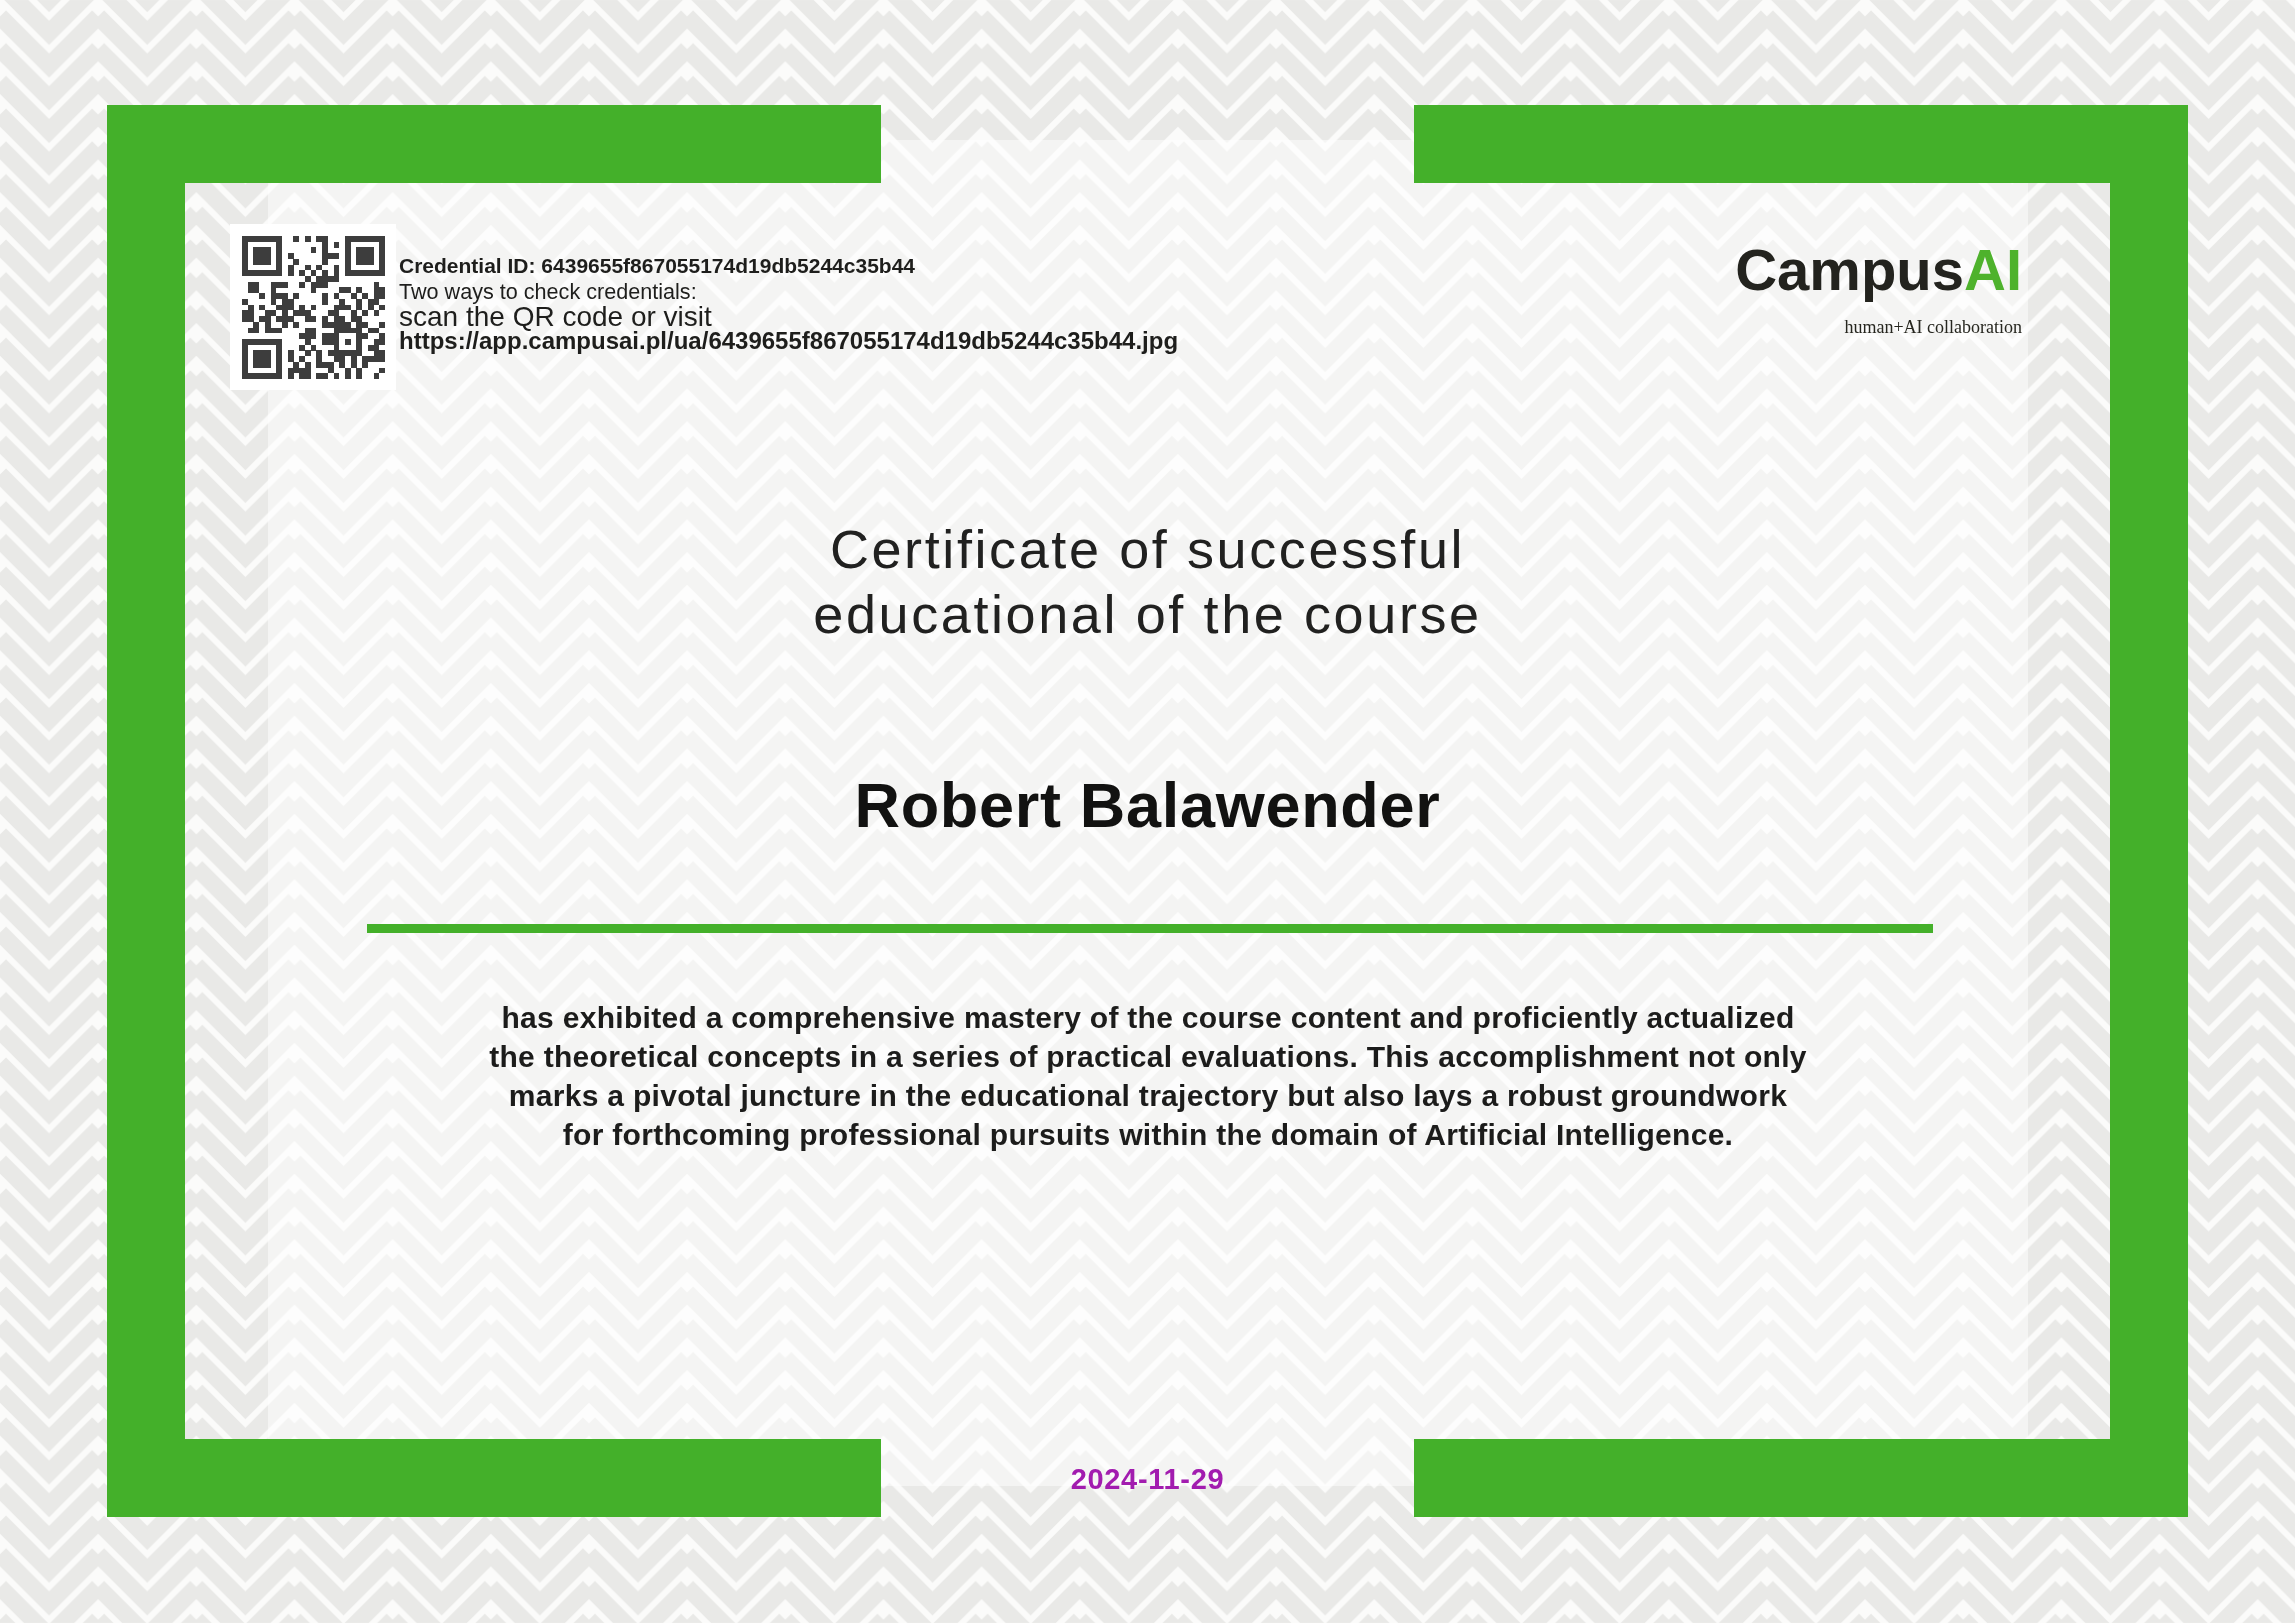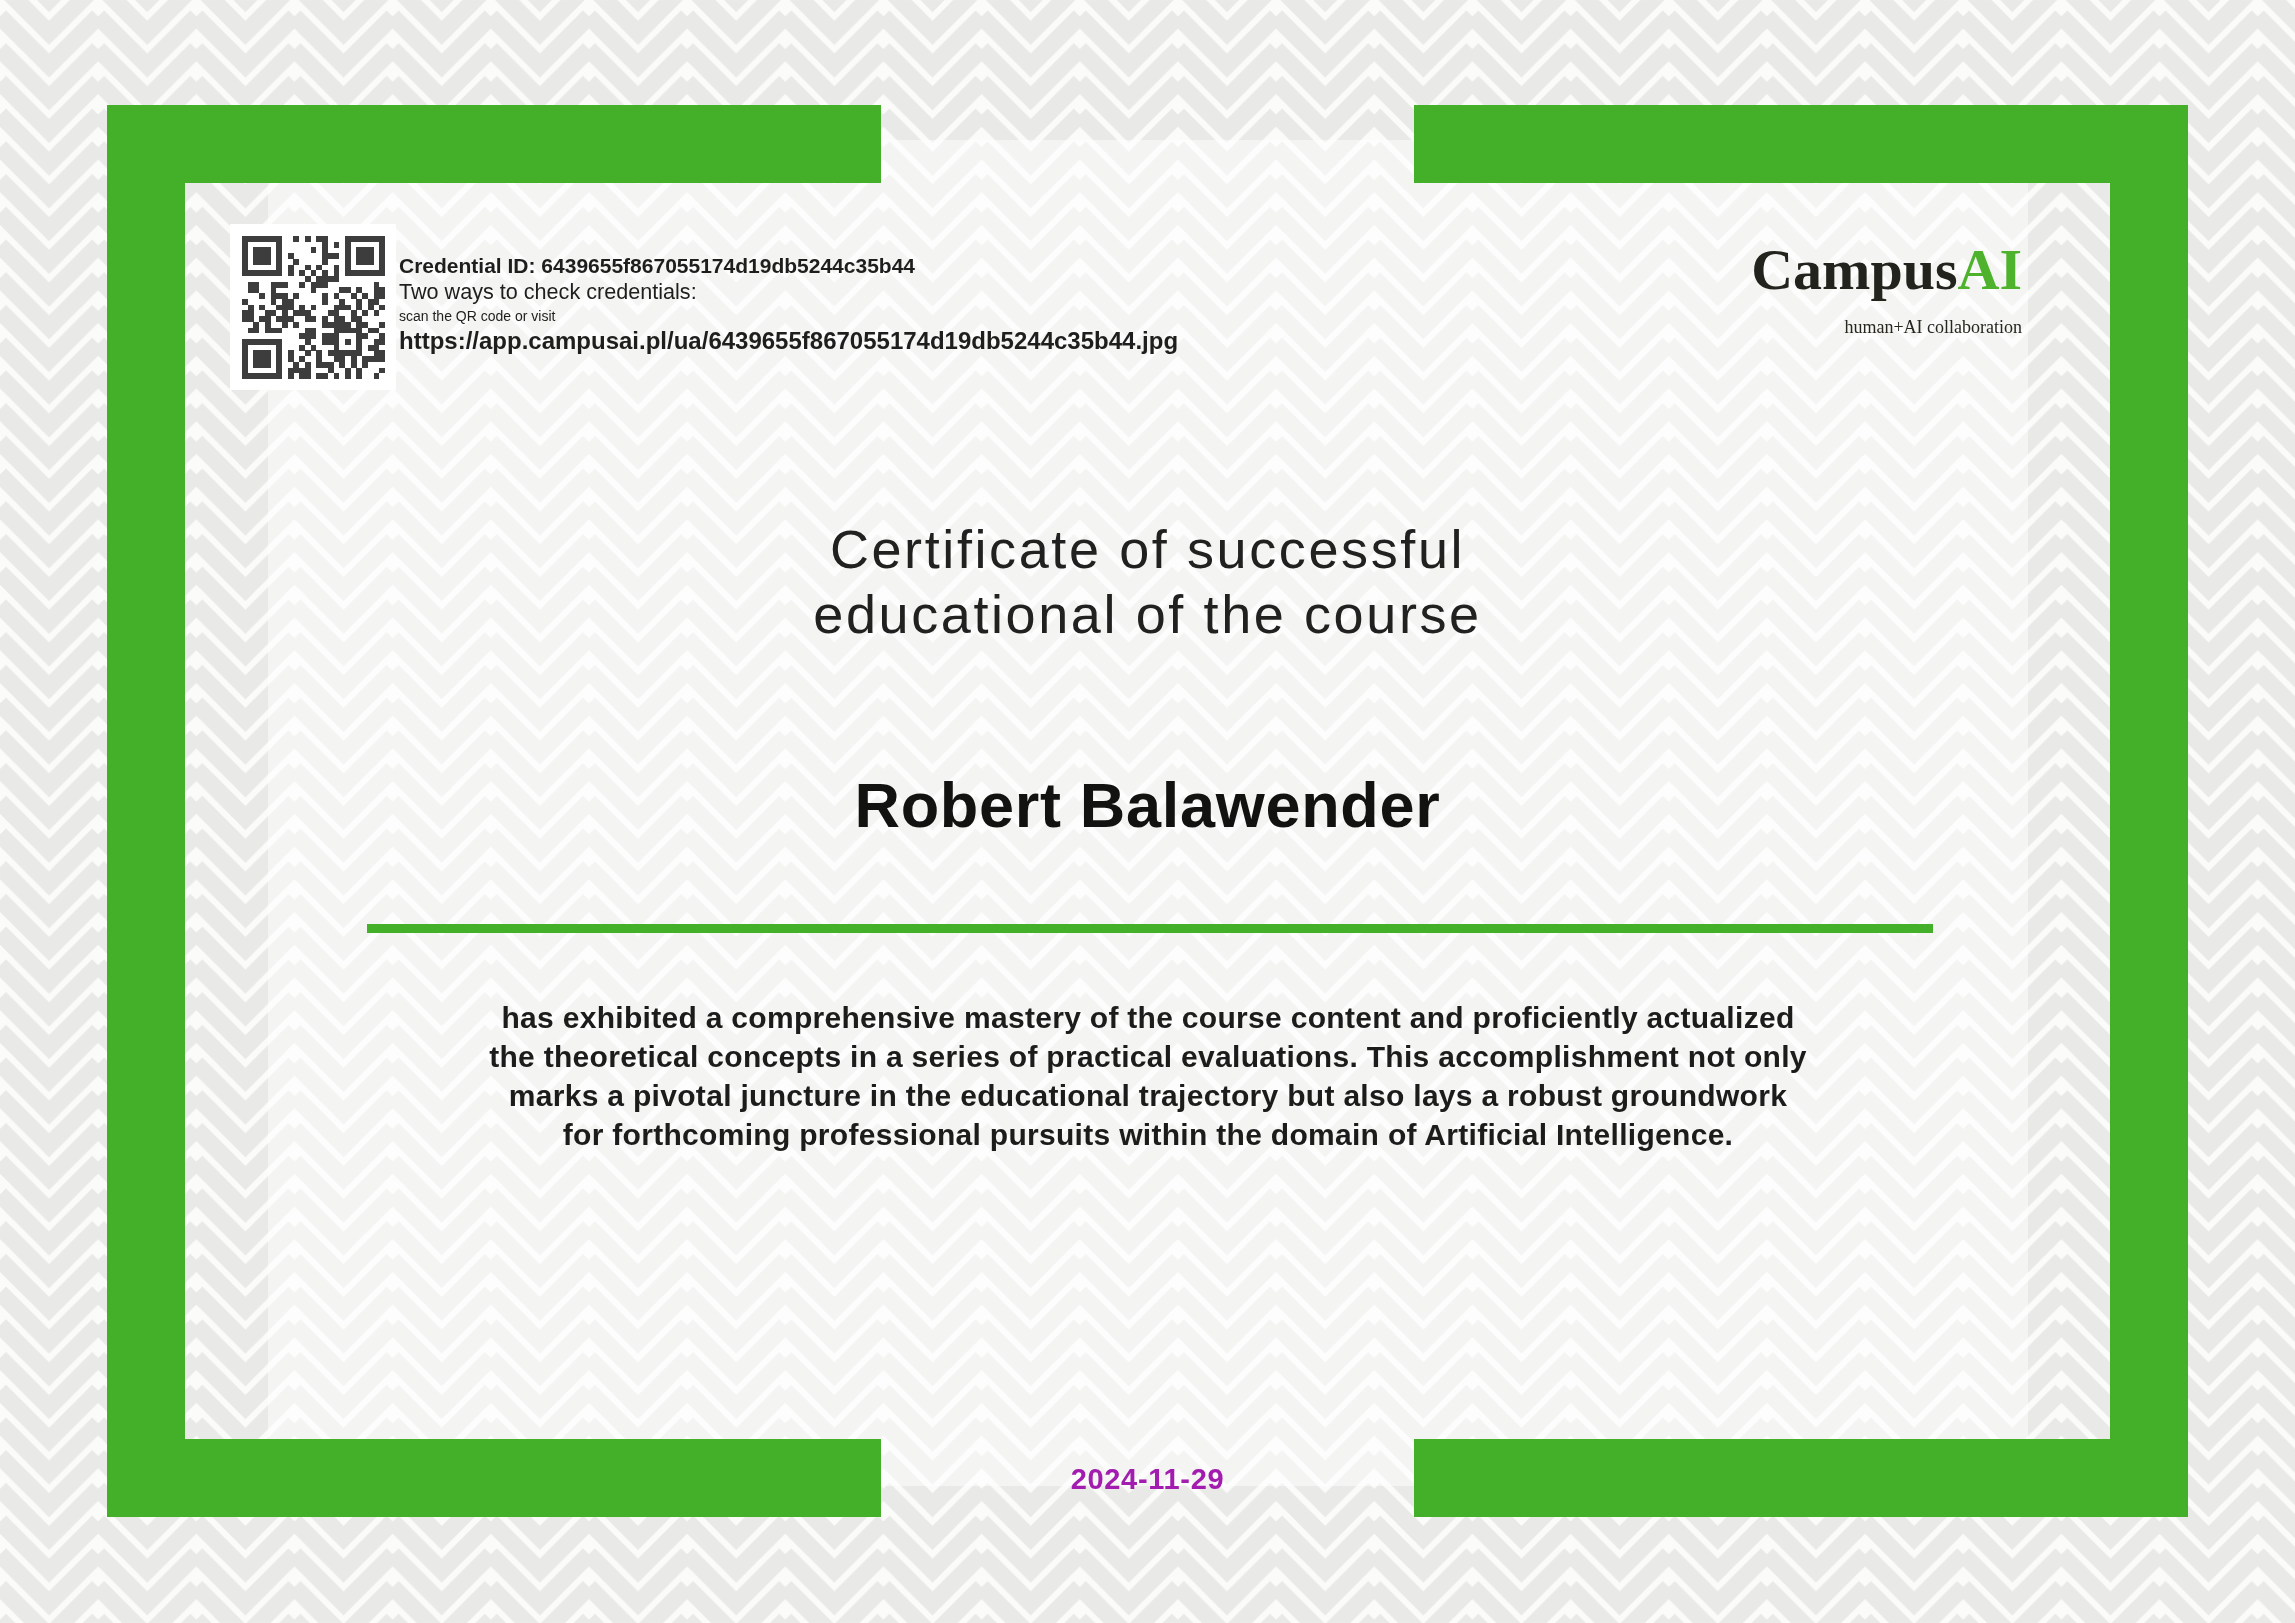--- a/index.html
+++ b/index.html
@@ -29,29 +29,29 @@
   
   .qr-box{
     left:230px;top:224px;width:166px;height:166px;background:#ffffff;z-index:3;
     display:flex;align-items:center;justify-content:center;
   }
   .cred{
     left:399px;top:253px;width:720px;z-index:3;color:#1e1e1c;text-align:left;
   }
   .cred-id {font-size:21px;line-height:26px;font-weight:bold;letter-spacing:0px;}
   .cred-l2 {font-size:21.6px;line-height:25px;font-weight:normal;}
-  .cred-l3 {font-size:14px;line-height:25px;font-weight:normal;}
+  .cred-l3 {font-size:28px;line-height:25px;font-weight:normal;}
   .cred-url{font-size:24px;line-height:24px;font-weight:bold;}
 
   
   .brand{
     right:273px;top:237px;z-index:3;text-align:right;
   }
   .brand-word{
-    font-family:Liberation Serif, serif;font-weight:bold;
+    font-family:Liberation Sans, sans-serif;font-weight:bold;
     font-size:58px;line-height:65px;color:#23231e;letter-spacing:0px;white-space:nowrap;
   }
   .brand-ai{color:#4eb22c;}
   .brand-tagline{
     font-size:18px;line-height:26px;color:#26261f;margin-top:12px;white-space:nowrap;font-family:Liberation Serif, serif;
   }
 
   
   .title-block{
     left:0;top:517px;width:2295px;text-align:center;z-index:3;color:#212120;

